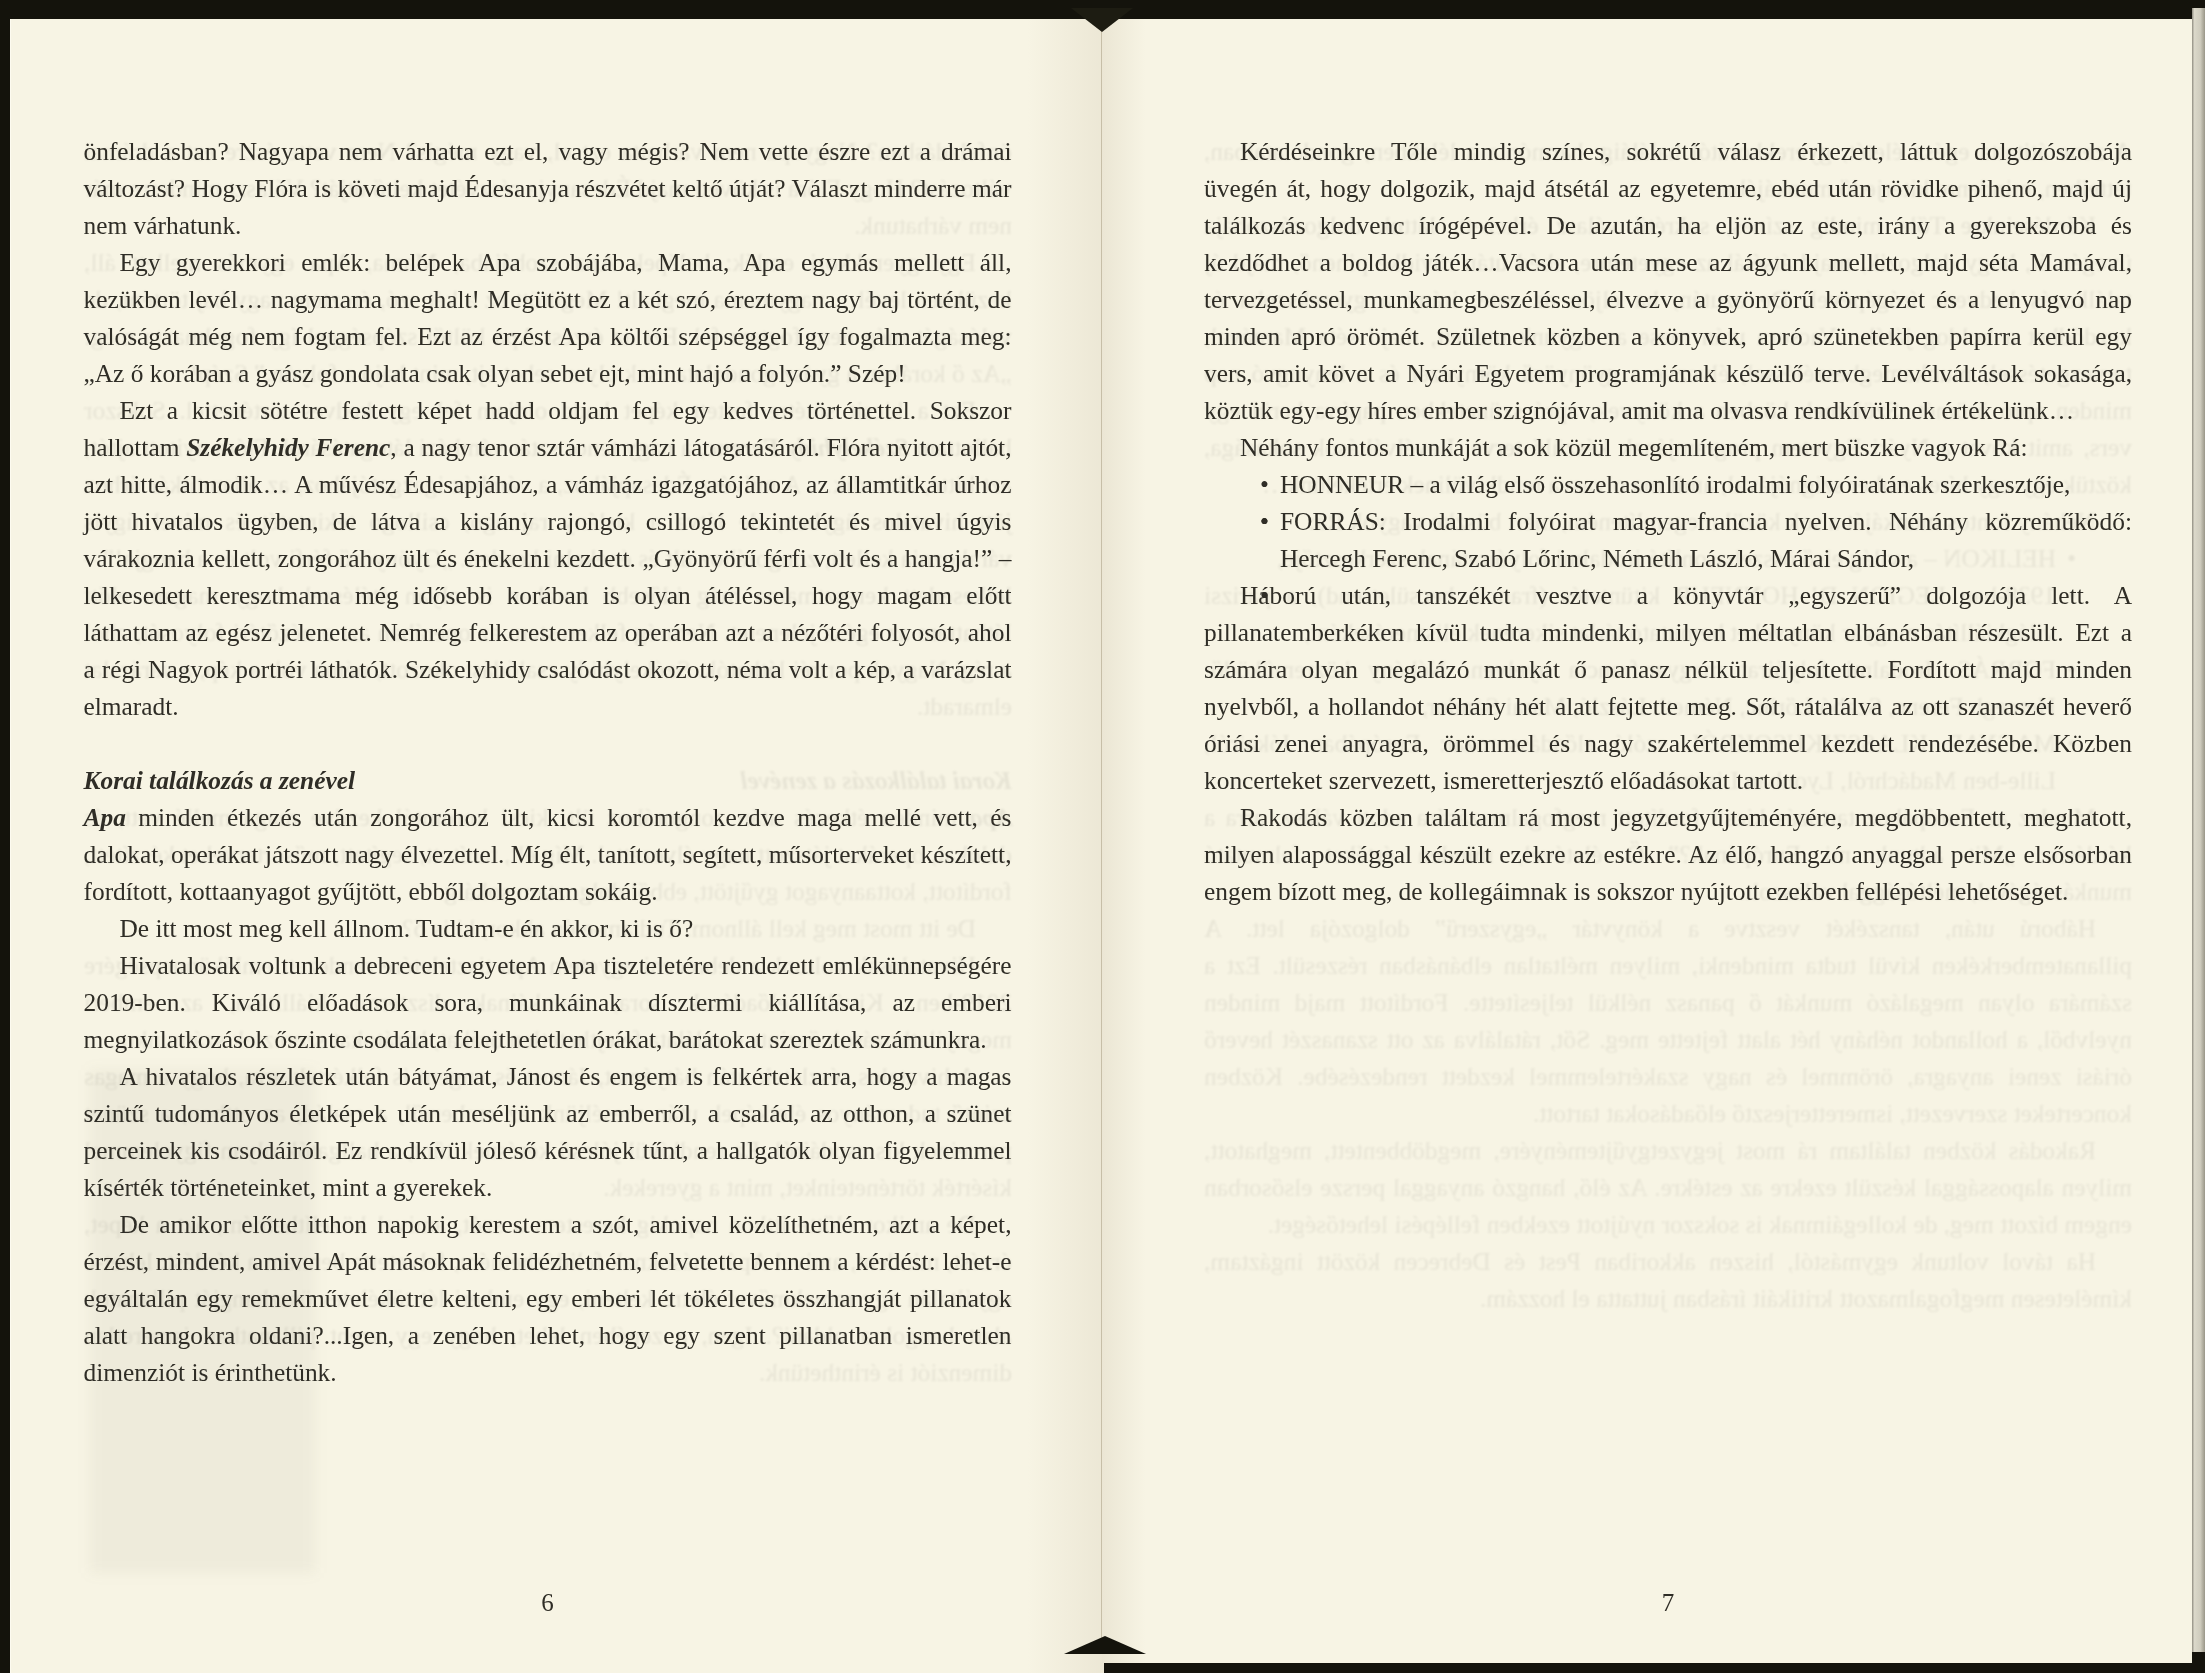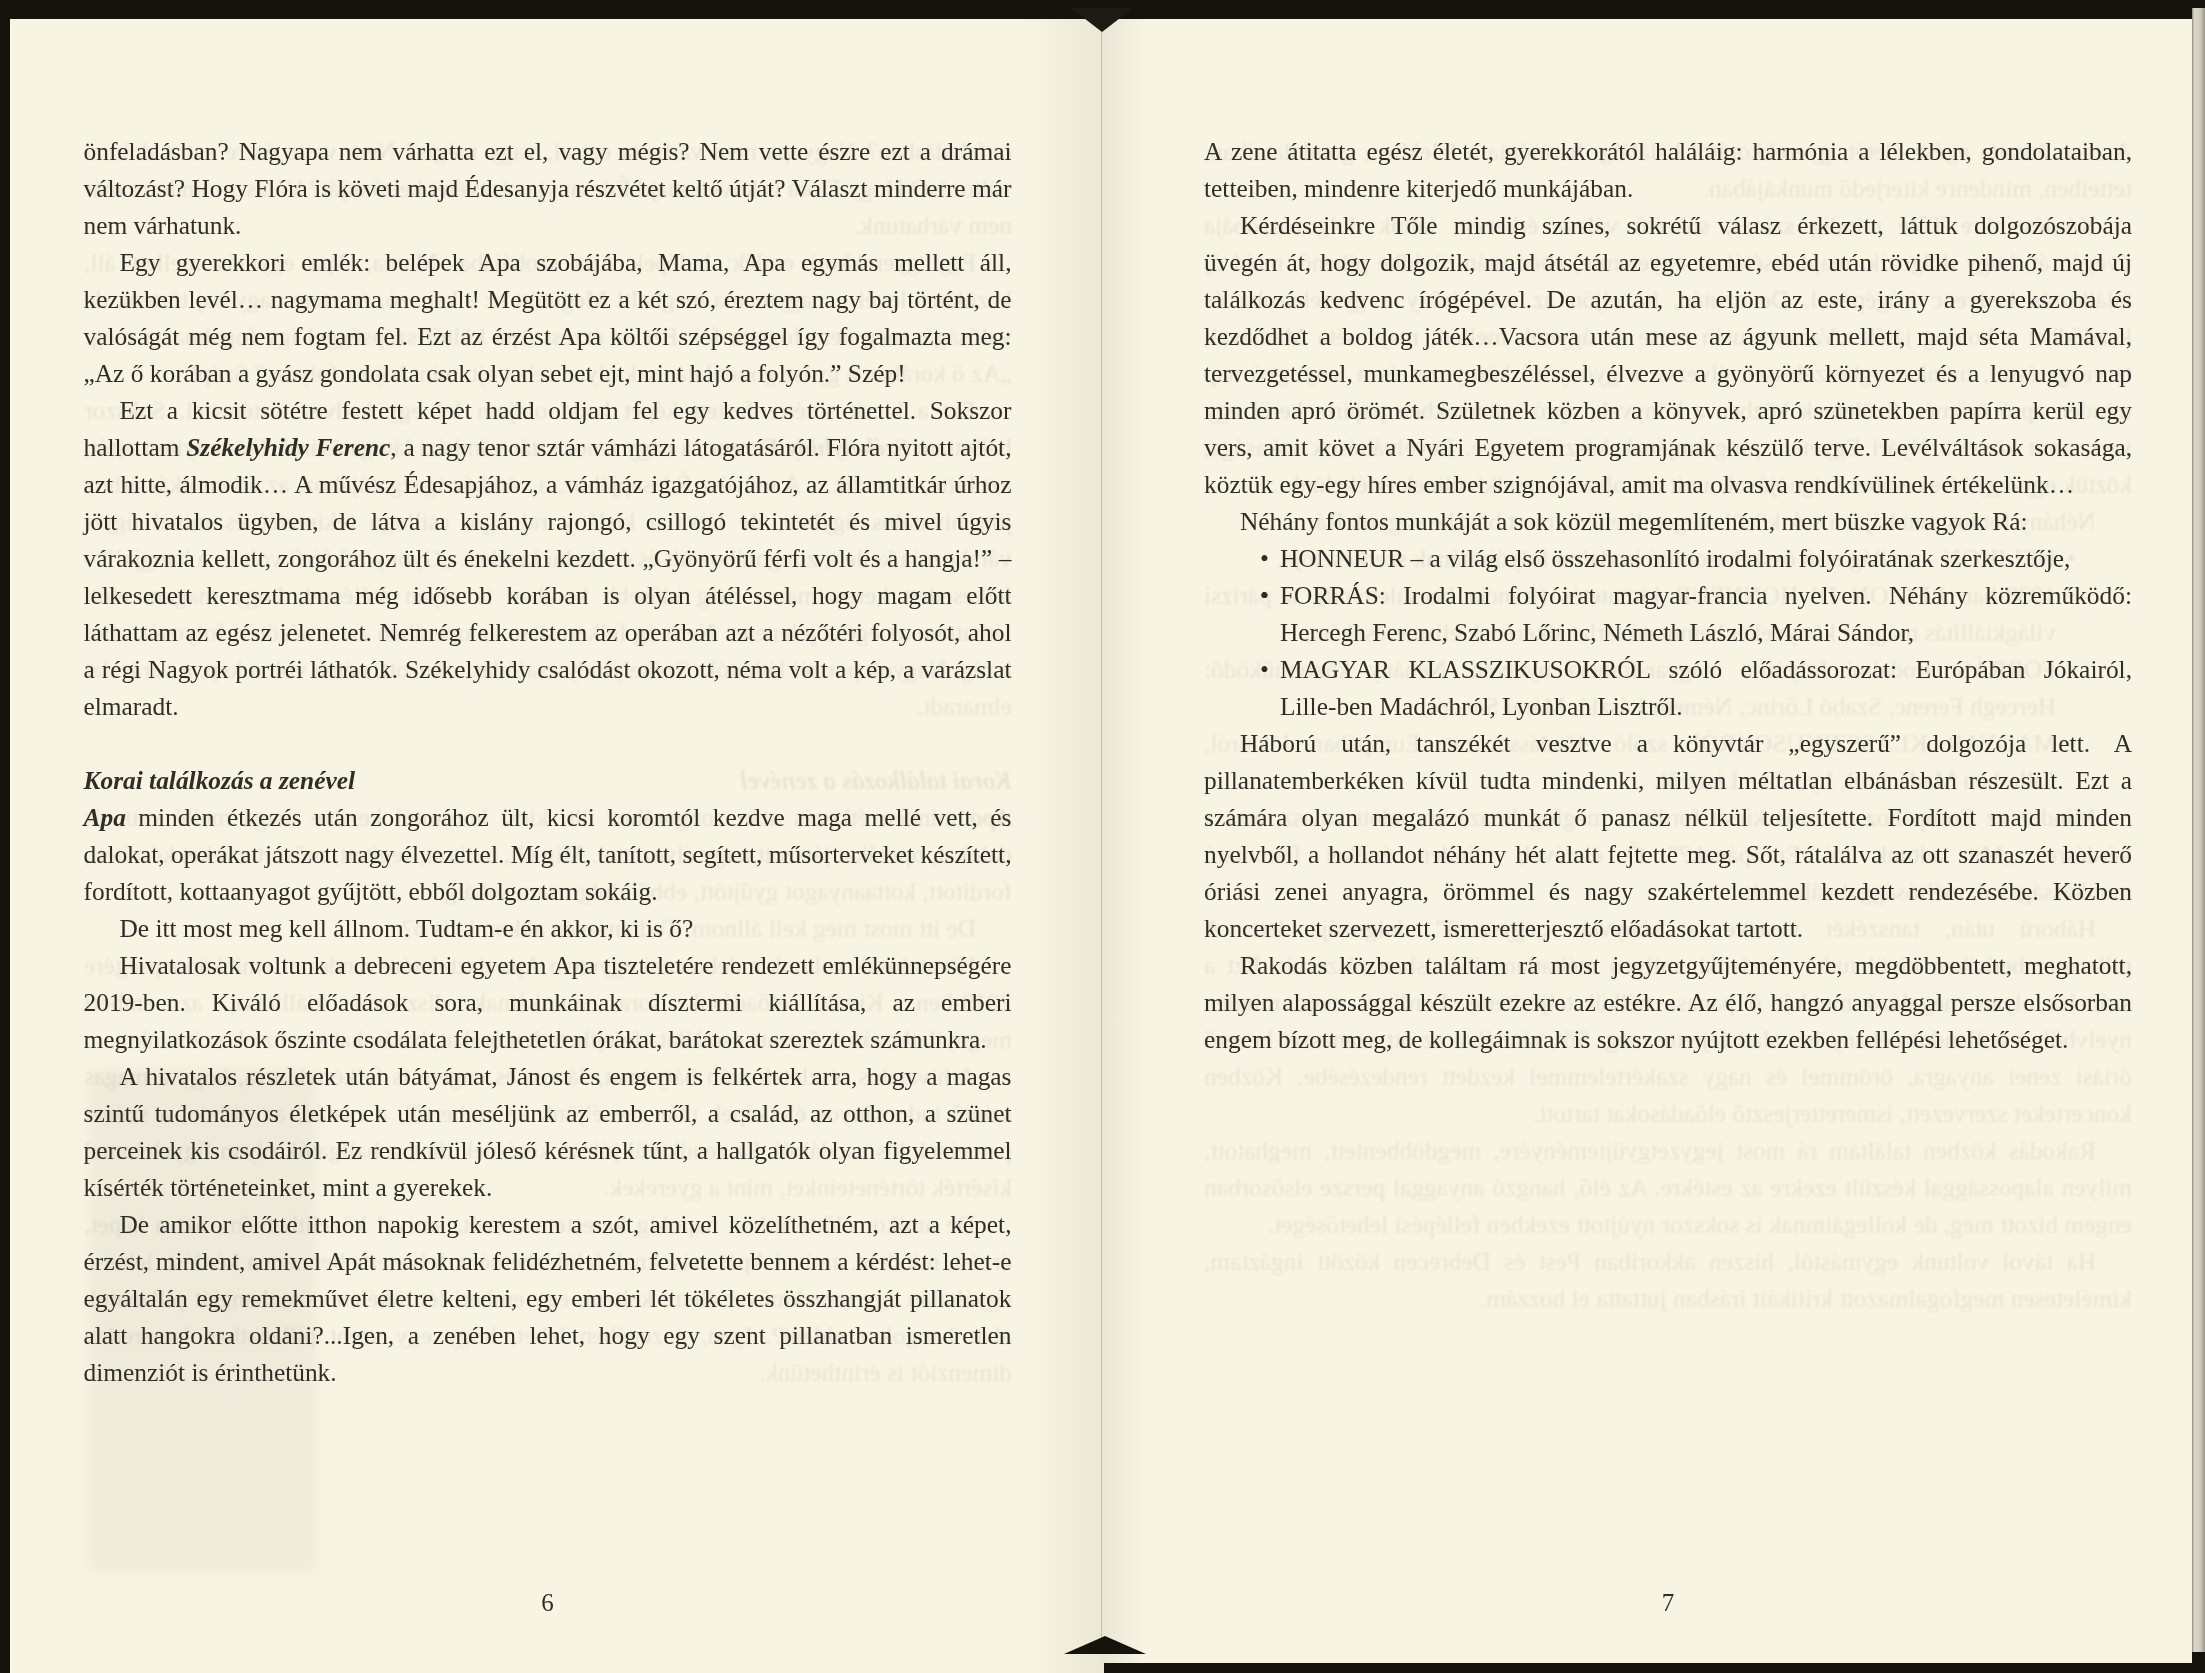--- a/index.html
+++ b/index.html
@@ -105,27 +105,26 @@
       <p class="block bullet"><span class="bullet-marker">•</span><span class="reg">HELIKON – a világ első összehasonlító irodalmi folyóiratának szerkesztője,</span></p>
       <p class="block bullet"><span class="bullet-marker">•</span><span class="reg">1938-ban LEGION D’ HONNEUR kitüntetés (francia becsületrend), a párizsi világkiállítás magyar könyveket bemutató tárlat sikerének elismeréseként,</span></p>
       <p class="block bullet"><span class="bullet-marker">•</span><span class="reg">FORRÁS: Irodalmi folyóirat magyar-francia nyelven. Néhány közreműködő: Hercegh Ferenc, Szabó Lőrinc, Németh László, Márai Sándor,</span></p>
       <p class="block bullet"><span class="bullet-marker">•</span><span class="reg">MAGYAR KLASSZIKUSOKRÓL szóló előadássorozat: Európában Jókairól, Lille-ben Madáchról, Lyonban Lisztről.</span></p>
       <p class="block paragraph indent"><span class="reg">Mindez az Európához tartozás kicsit fordított megfogalmazására adott válasz, arra a kérdésre: „Mit adtunk mi Európának?” Ő életével, minden értéket felmutató munkásságával, méltósággal válaszolt.</span></p>
       <p class="block paragraph indent"><span class="reg">Háború után, tanszékét vesztve a könyvtár „egyszerű” dolgozója lett. A pillanatemberkéken kívül tudta mindenki, milyen méltatlan elbánásban részesült. Ezt a számára olyan megalázó munkát ő panasz nélkül teljesítette. Fordított majd minden nyelvből, a hollandot néhány hét alatt fejtette meg. Sőt, rátalálva az ott szanaszét heverő óriási zenei anyagra, örömmel és nagy szakértelemmel kezdett rendezésébe. Közben koncerteket szervezett, ismeretterjesztő előadásokat tartott.</span></p>
       <p class="block paragraph indent"><span class="reg">Rakodás közben találtam rá most jegyzetgyűjteményére, megdöbbentett, meghatott, milyen alapossággal készült ezekre az estékre. Az élő, hangzó anyaggal persze elsősorban engem bízott meg, de kollegáimnak is sokszor nyújtott ezekben fellépési lehetőséget.</span></p>
       <p class="block paragraph indent"><span class="reg">Ha távol voltunk egymástól, hiszen akkoriban Pest és Debrecen között ingáztam, kíméletesen megfogalmazott kritikáit írásban juttatta el hozzám.</span></p>
     </div>
   <div class="text" id="right-text">
-      <p class="block paragraph"><span class="reg">A zene átitatta egész életét, gyerekkorától haláláig: harmónia a lélekben, gondolataiban, tetteiben, mindenre kiterjedő munkájában.</span></p>
       <p class="block paragraph indent"><span class="reg">Kérdéseinkre Tőle mindig színes, sokrétű válasz érkezett, láttuk dolgozószobája üvegén át, hogy dolgozik, majd átsétál az egyetemre, ebéd után rövidke pihenő, majd új találkozás kedvenc írógépével. De azután, ha eljön az este, irány a gyerekszoba és kezdődhet a boldog játék…Vacsora után mese az ágyunk mellett, majd séta Mamával, tervezgetéssel, munkamegbeszéléssel, élvezve a gyönyörű környezet és a lenyugvó nap minden apró örömét. Születnek közben a könyvek, apró szünetekben papírra kerül egy vers, amit követ a Nyári Egyetem programjának készülő terve. Levélváltások sokasága, köztük egy-egy híres ember szignójával, amit ma olvasva rendkívülinek értékelünk…</span></p>
       <p class="block paragraph indent"><span class="reg">Néhány fontos munkáját a sok közül megemlíteném, mert büszke vagyok Rá:</span></p>
       <p class="block bullet"><span class="bullet-marker">•</span><span class="reg">HONNEUR – a világ első összehasonlító irodalmi folyóiratának szerkesztője,</span></p>
       <p class="block bullet"><span class="bullet-marker">•</span></p>
       <p class="block bullet"><span class="bullet-marker">•</span><span class="reg">FORRÁS: Irodalmi folyóirat magyar-francia nyelven. Néhány közreműködő: Hercegh Ferenc, Szabó Lőrinc, Németh László, Márai Sándor,</span></p>
-      <p class="block bullet"><span class="bullet-marker">•</span><span class="reg">MAGYAR KLASSZIKUSOKRÓL szóló előadássorozat: Európában Jókairól, Lille-ben Madáchról, Lyonban Lisztről.</span></p>
+      <p class="block bullet"><span class="bullet-marker">•</span></p>
       <p class="block paragraph indent"><span class="reg">Háború után, tanszékét vesztve a könyvtár „egyszerű” dolgozója lett. A pillanatemberkéken kívül tudta mindenki, milyen méltatlan elbánásban részesült. Ezt a számára olyan megalázó munkát ő panasz nélkül teljesítette. Fordított majd minden nyelvből, a hollandot néhány hét alatt fejtette meg. Sőt, rátalálva az ott szanaszét heverő óriási zenei anyagra, örömmel és nagy szakértelemmel kezdett rendezésébe. Közben koncerteket szervezett, ismeretterjesztő előadásokat tartott.</span></p>
       <p class="block paragraph indent"><span class="reg">Rakodás közben találtam rá most jegyzetgyűjteményére, megdöbbentett, meghatott, milyen alapossággal készült ezekre az estékre. Az élő, hangzó anyaggal persze elsősorban engem bízott meg, de kollegáimnak is sokszor nyújtott ezekben fellépési lehetőséget.</span></p>
     </div>
   <div class="page-number">7</div>
 </div>
 
 <div id="gutter-line"></div>
 <div id="gutter-notch"></div>
 <div id="gutter-bump"></div>
 <div id="page-edge-right"></div>

